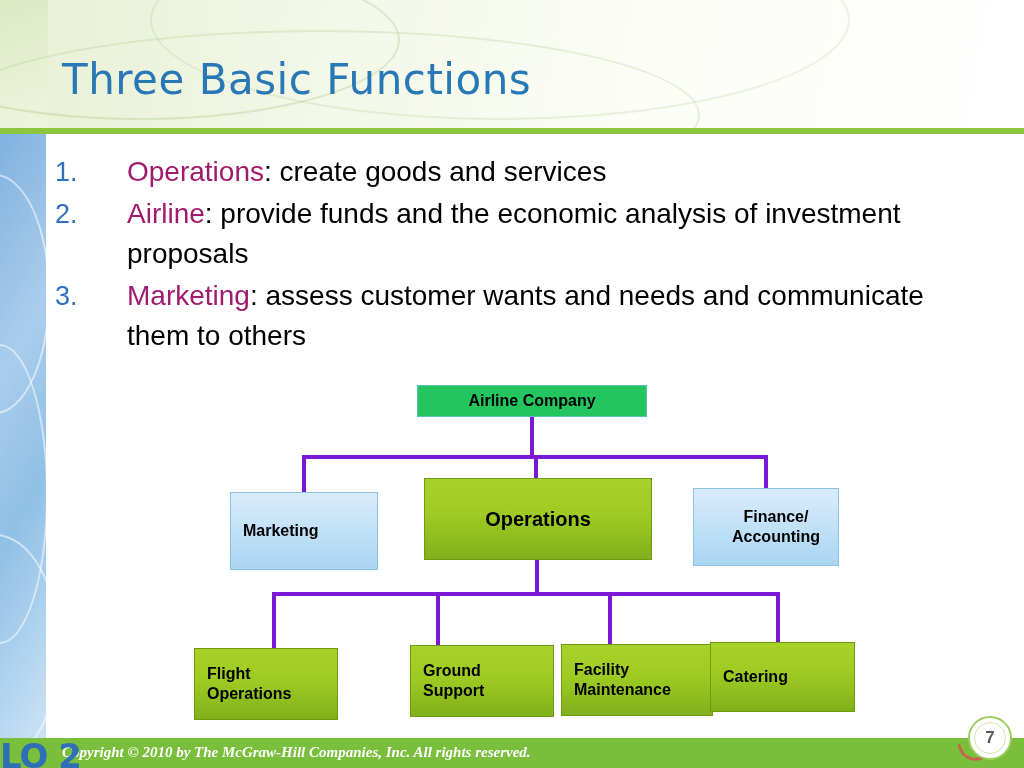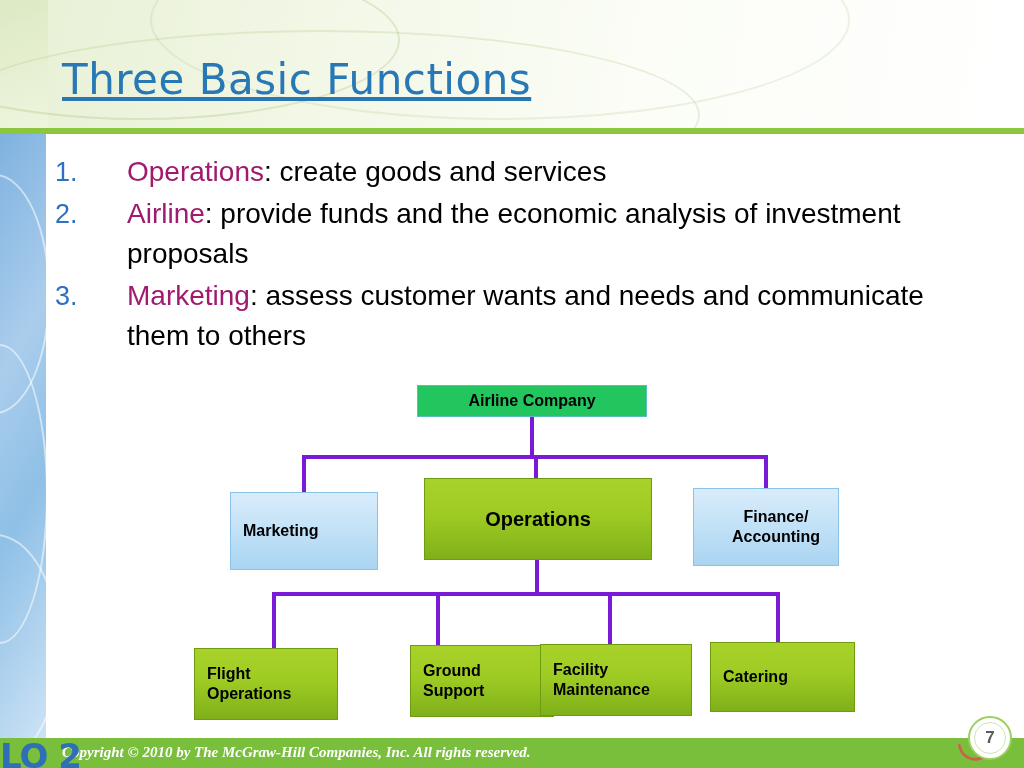--- a/index.html
+++ b/index.html
@@ -47,21 +47,20 @@
   .header .h3 { left:150px; top:-80px; width:700px; height:200px; border:2px solid rgba(150,190,110,0.18); border-radius:50%; }
   .header-left-tint {
     position:absolute; left:0; top:0; width:48px; height:128px;
     background:linear-gradient(160deg,#dce9c4,#eef5dd);
   }
   .title {
     position:absolute; left:62px; top:55px;
     font-size:42px; color:#2878b5; letter-spacing:0.5px;
     font-family:"DejaVu Sans", sans-serif; font-weight:400;
     white-space:nowrap;
-    text-decoration:underline;
   }
   .title-rule {
     position:absolute; left:0; top:128px; width:1024px; height:6px;
     background:#8cc63e;
   }
 
   
   .bullets {
     position:absolute; left:55px; top:152px; width:900px;
   }
@@ -108,21 +107,21 @@
     background:linear-gradient(180deg,#a8d22a 0%, #9ecb23 45%, #7fb01a 100%);
     border:1px solid #6d9c12;
     font-size:16px;
   }
   .node-marketing { left:230px; top:112px; width:148px; height:78px; }
   .node-operations { left:424px; top:98px; width:228px; height:82px; font-size:20px; }
   .node-finance { left:693px; top:108px; width:146px; height:78px; }
 
   .node-flight { left:194px; top:268px; width:144px; height:72px; }
   .node-ground { left:366px; top:265px; width:144px; height:72px;margin-left:44px; }
-  .node-facility { left:540px; top:264px; width:152px; height:72px; }
+  .node-facility { left:561px; top:264px; width:152px; height:72px; }
   .node-catering { left:710px; top:262px; width:145px; height:70px; }
 
   .node-left { justify-content:flex-start; padding-left:12px; text-align:left; }
 
   
   .conn { position:absolute; background:#7a19d6; }
   .v { width:4px; }
   .h { height:4px; }
 
   

